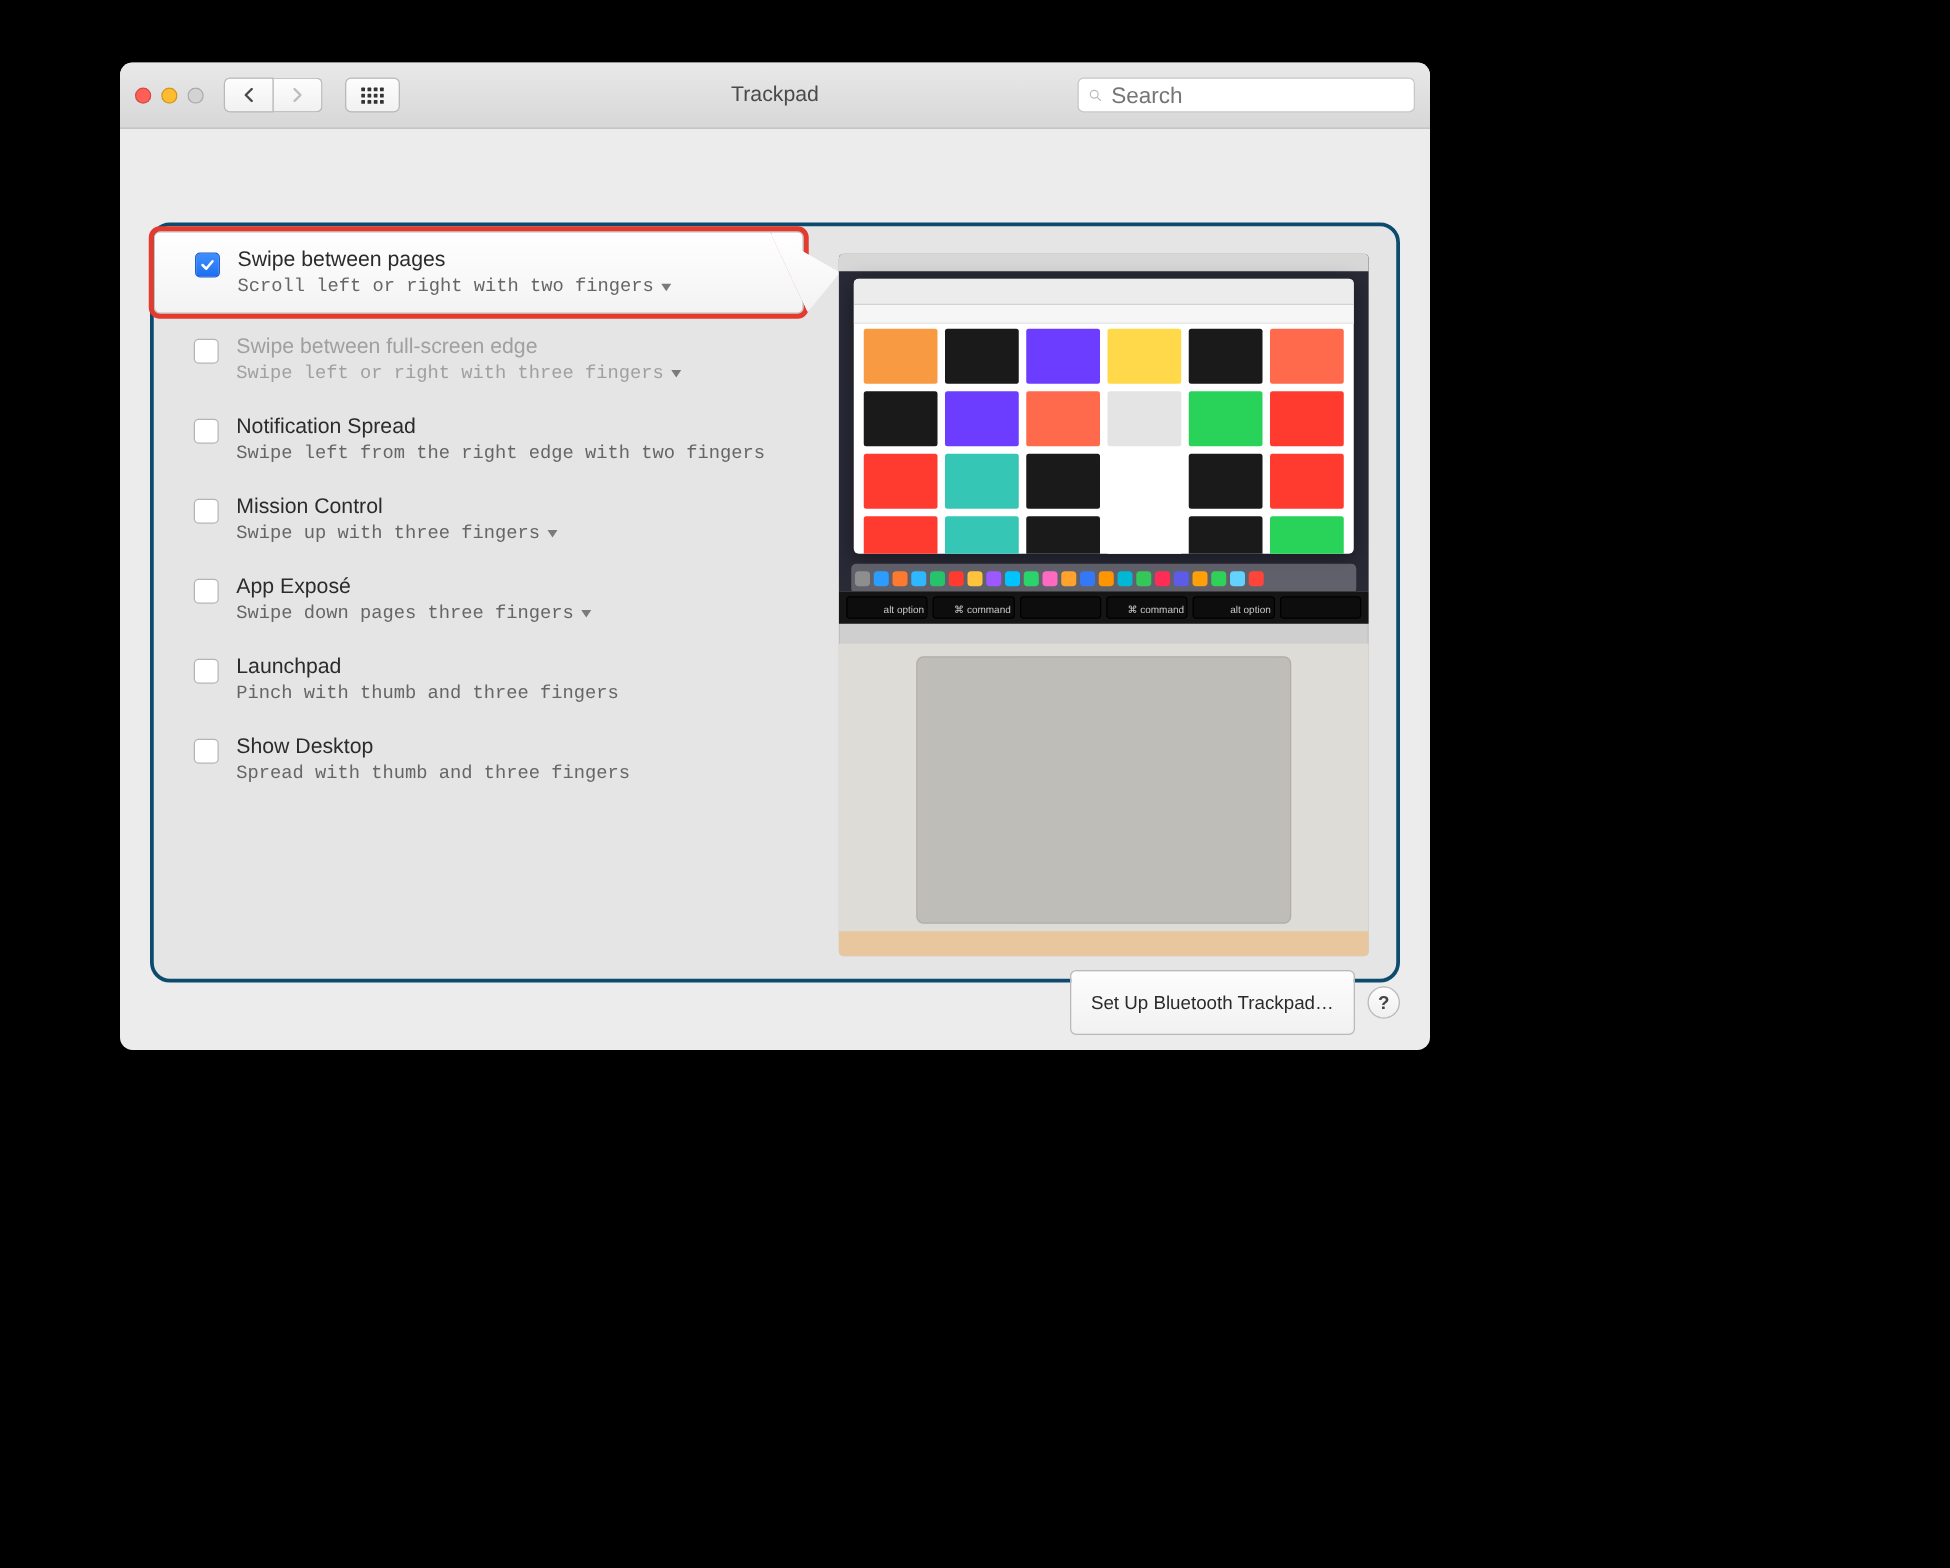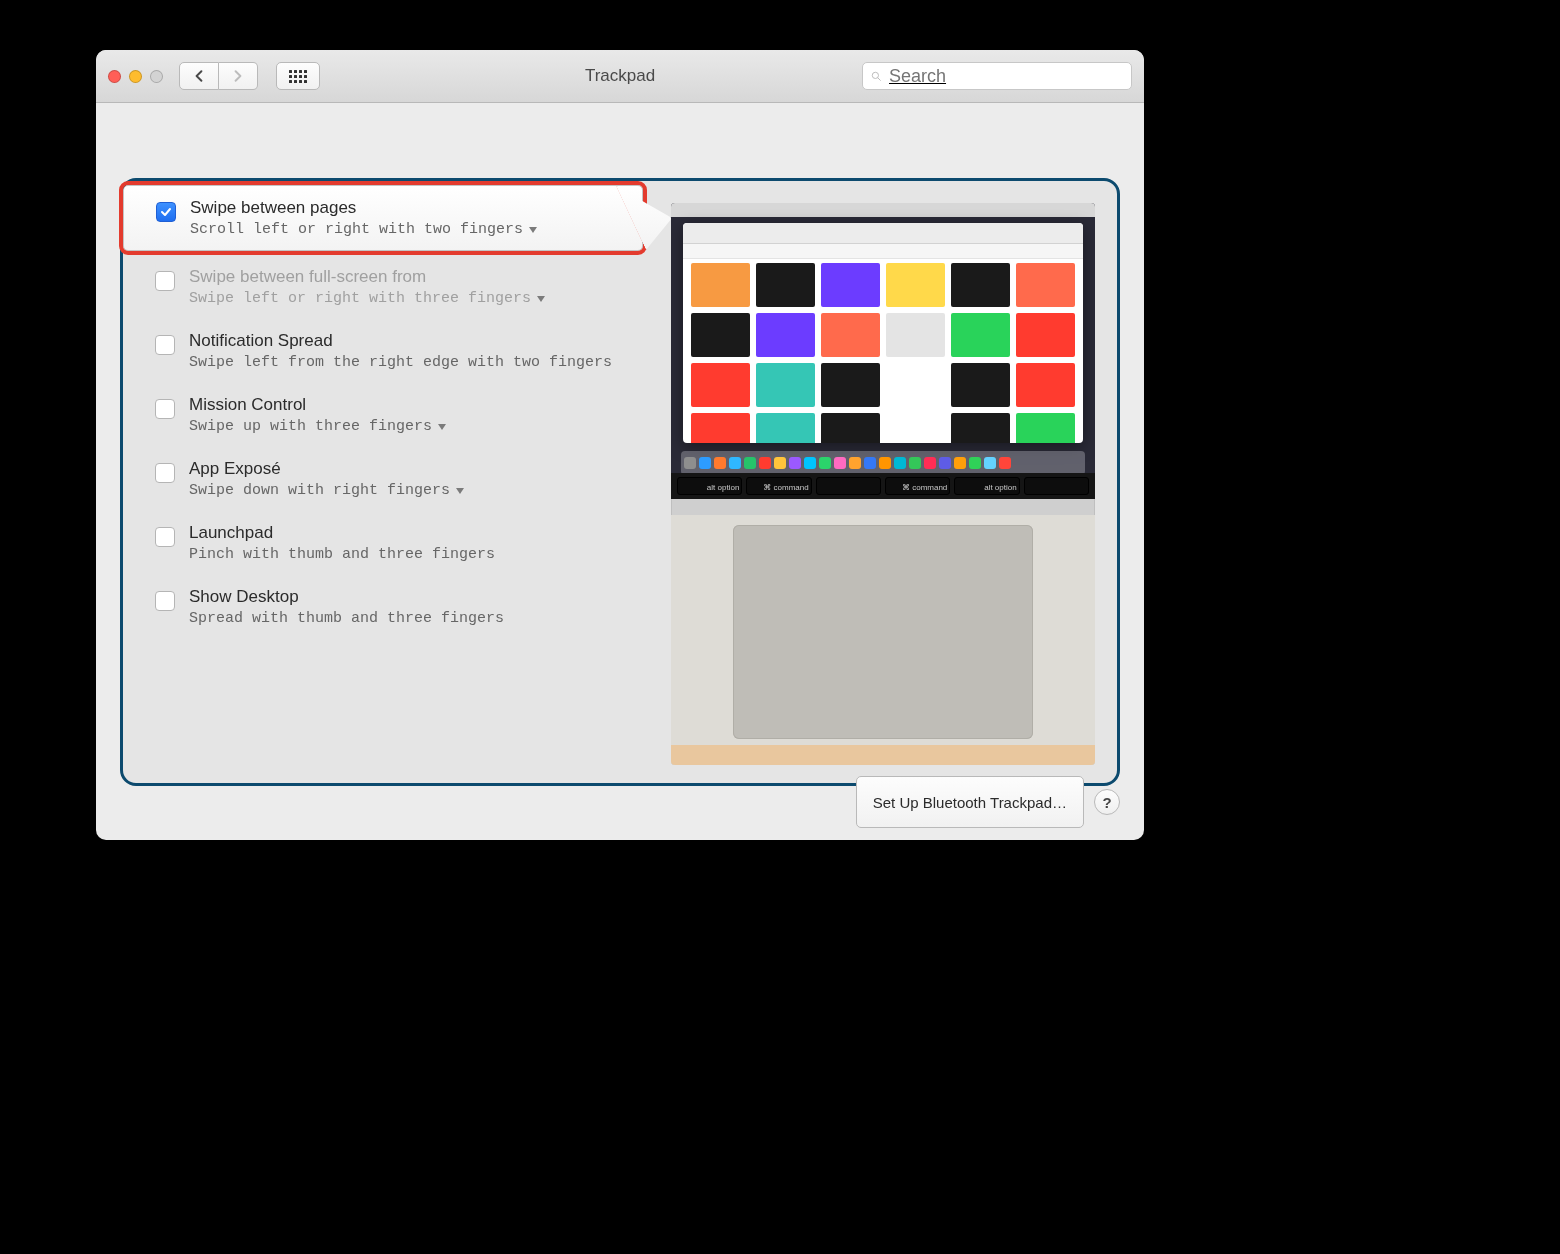--- a/index.html
+++ b/index.html
@@ -25,21 +25,20 @@
 
   
   .titlebar {
     height: 52px;
     background: linear-gradient(#e9e9e9, #d7d7d7);
     border-bottom: 1px solid #b8b8b8;
     display: flex;
     align-items: center;
     padding: 0 12px;
     gap: 10px;
-    text-decoration: underline;
   }
   .traffic {
     display: flex;
     gap: 8px;
     margin-right: 6px;
   }
   .dot {
     width: 13px; height: 13px; border-radius: 50%;
     box-shadow: inset 0 0 0 1px rgba(0,0,0,.2);
   }
@@ -335,21 +334,21 @@
           </div>
           <div class="g-text">
             <span class="g-title">Swipe between pages</span>
             <span class="g-desc sel">Scroll left or right with two fingers</span>
           </div>
         </div>
 
         <div class="gesture disabled">
           <div class="g-check"></div>
           <div class="g-text">
-            <span class="g-title">Swipe between full-screen from</span>
+            <span class="g-title">Swipe between full-screen edge</span>
             <span class="g-desc sel">Swipe left or right with three fingers</span>
           </div>
         </div>
 
         <div class="gesture">
           <div class="g-check"></div>
           <div class="g-text">
             <span class="g-title">Notification Spread</span>
             <span class="g-desc">Swipe left from the right edge with two fingers</span>
           </div>
@@ -360,21 +359,21 @@
           <div class="g-text">
             <span class="g-title">Mission Control</span>
             <span class="g-desc sel">Swipe up with three fingers</span>
           </div>
         </div>
 
         <div class="gesture">
           <div class="g-check"></div>
           <div class="g-text">
             <span class="g-title">App Exposé</span>
-            <span class="g-desc sel">Swipe down with right fingers</span>
+            <span class="g-desc sel">Swipe down pages three fingers</span>
           </div>
         </div>
 
         <div class="gesture">
           <div class="g-check"></div>
           <div class="g-text">
             <span class="g-title">Launchpad</span>
             <span class="g-desc">Pinch with thumb and three fingers</span>
           </div>
         </div>

